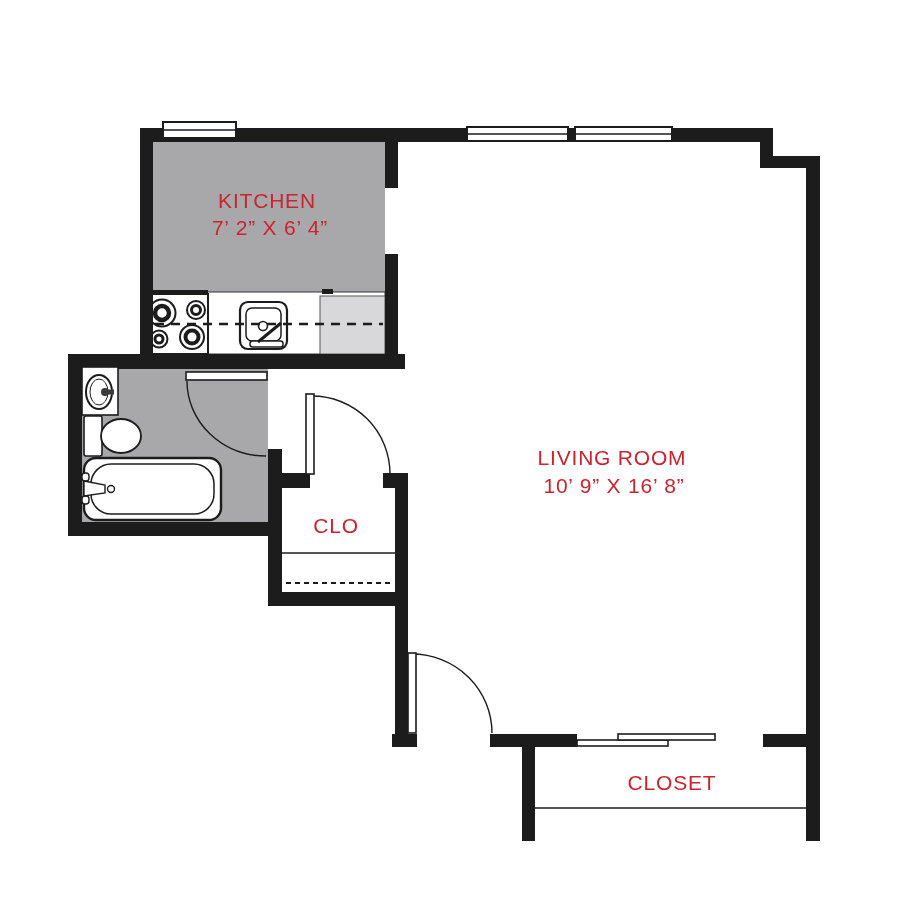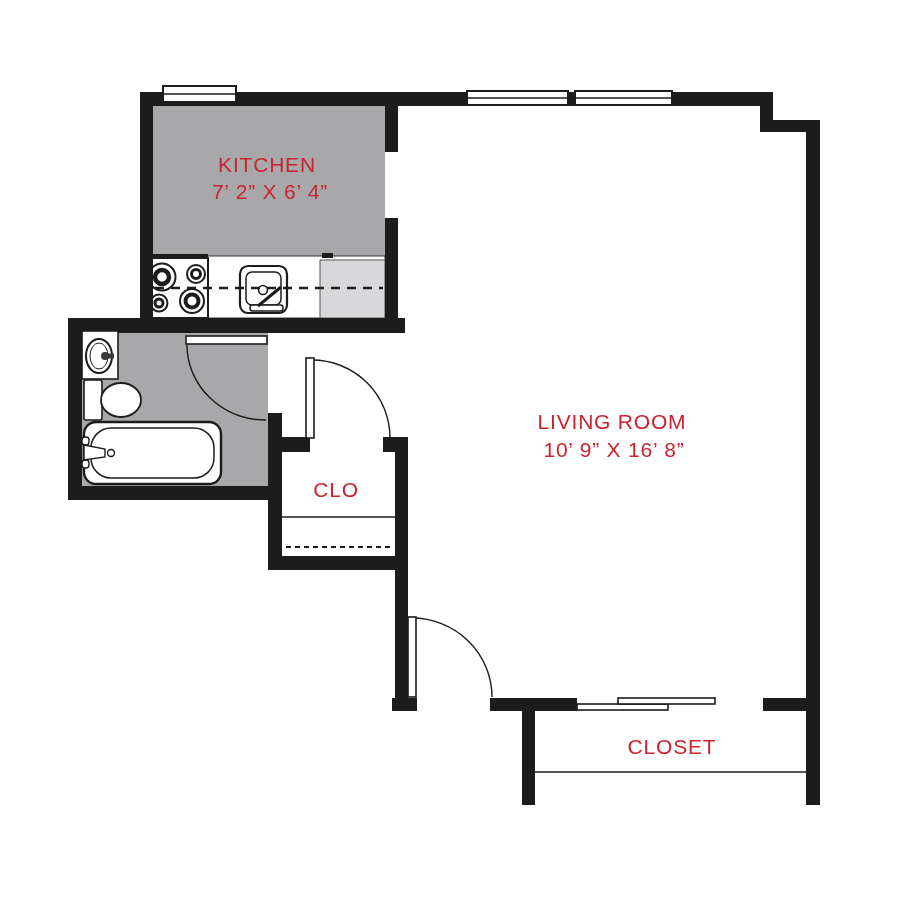--- a/index.html
+++ b/index.html
@@ -1,16 +1,16 @@
 <!DOCTYPE html>
 <html><head>
 <meta charset="utf-8">
 <style>
   html,body{margin:0;padding:0;background:#ffffff;}
-  .stage{width:900px;height:805px;position:relative;background:#ffffff;overflow:hidden;}
+  .stage{width:900px;height:805px;position:relative;background:#ffffff;overflow:hidden;margin-top:36px;}
   svg{display:block;}
   .wall{fill:#1c1c1c;stroke:none;}
   .floor-gray{fill:#a8a8aa;}
   .counter-gray{fill:#d8d8da;stroke:#555;stroke-width:1;}
   .window{fill:#ffffff;stroke:#1c1c1c;stroke-width:2;}
   .leaf{fill:#ffffff;stroke:#1c1c1c;stroke-width:1.6;}
   .arc{fill:none;stroke:#1c1c1c;stroke-width:1.4;}
   .dash{stroke:#1c1c1c;stroke-width:2.4;stroke-dasharray:9 7;fill:none;}
   .dash-fine{stroke:#1c1c1c;stroke-width:1.8;stroke-dasharray:5 4;fill:none;}
   .shelf{stroke:#1c1c1c;stroke-width:1.6;fill:none;}

